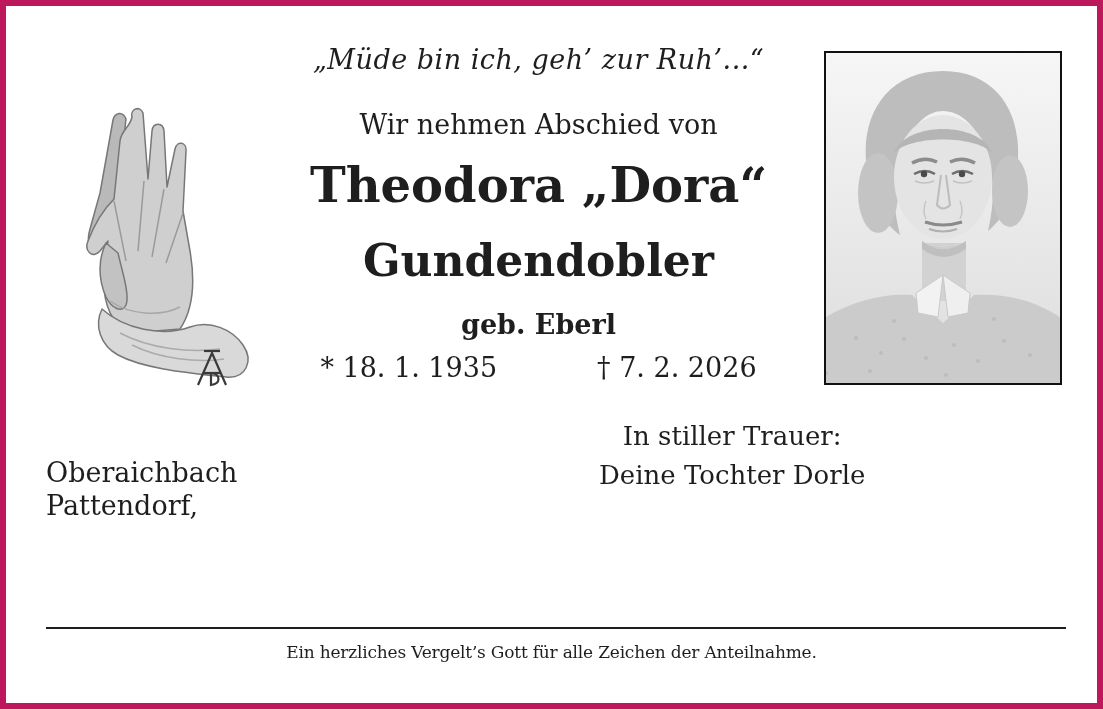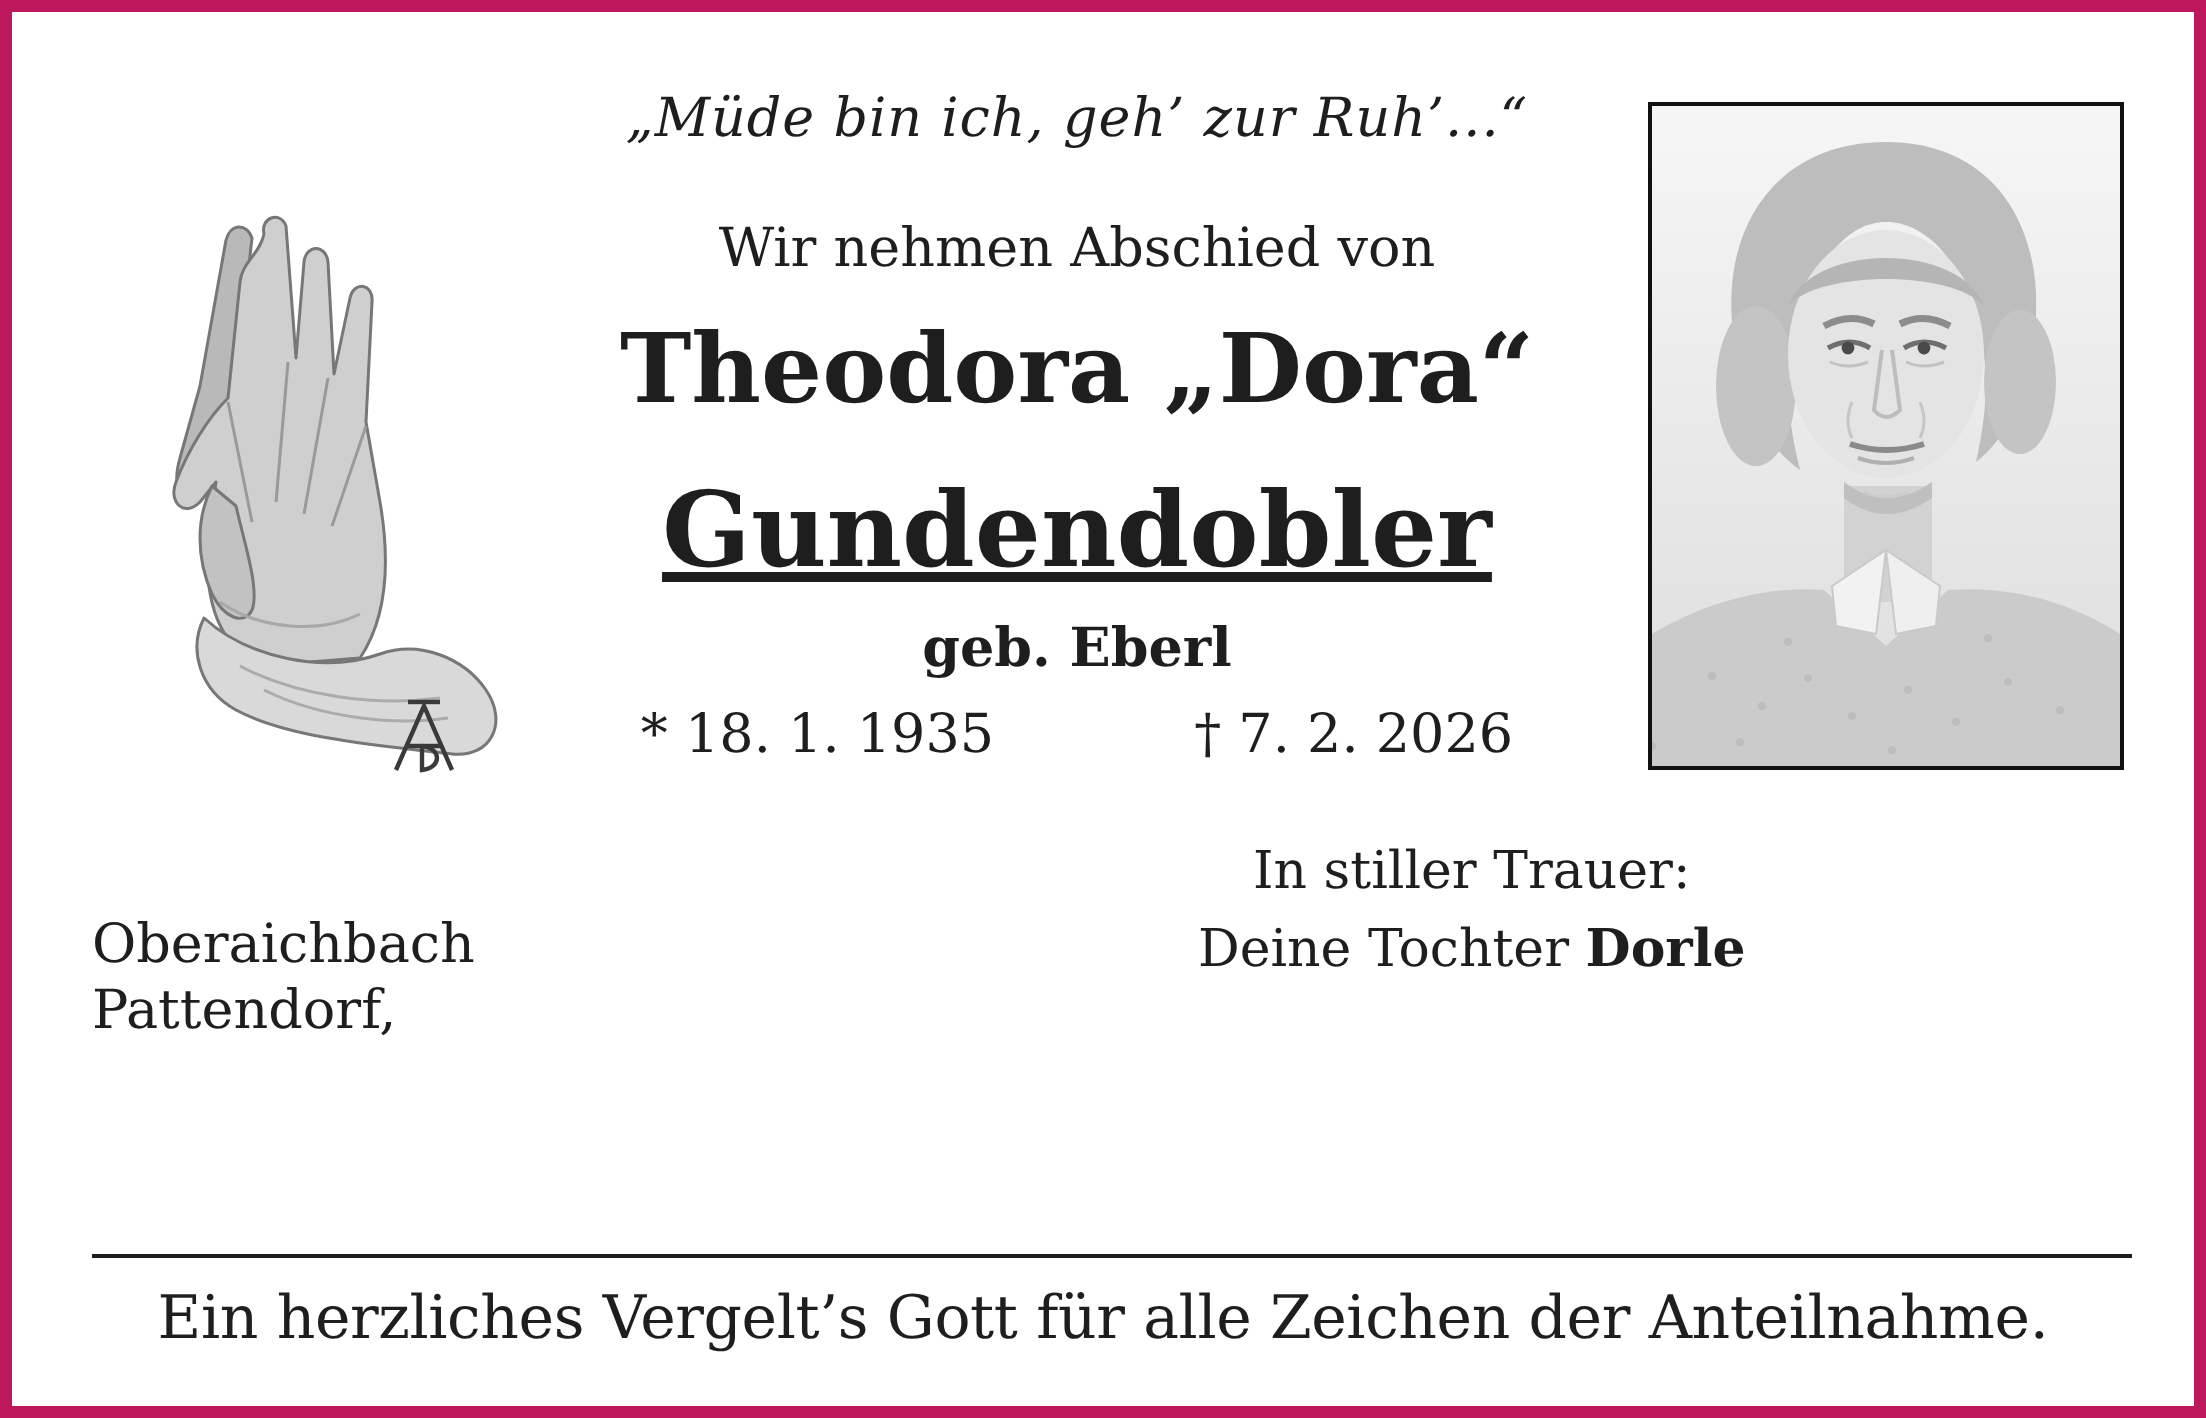--- a/index.html
+++ b/index.html
@@ -12,36 +12,36 @@
     font-family:"DejaVu Serif", serif;
     color:#1e1e1e;
     overflow:hidden;
   }
   .abs{position:absolute;}
   
   .center-col{left:270px;width:525px;text-align:center;}
   .quote{top:38px;font-size:27px;font-style:italic;letter-spacing:.5px;}
   .intro{top:103px;font-size:27px;}
   .name1{top:153px;font-size:48px;font-weight:bold;line-height:1.1;}
-  .name2{top:231px;font-size:52px;font-weight:bold;line-height:1.1;text-decoration:underline;}
+  .name2{top:231px;font-size:44px;font-weight:bold;line-height:1.1;}
   .maiden{top:303px;font-size:27px;font-weight:bold;}
   .dates{top:346px;font-size:27px;display:flex;justify-content:center;gap:100px;}
   
   .hands{left:34px;top:95px;width:230px;height:295px;}
   .photo-frame{left:818px;top:45px;width:234px;height:330px;border:2px solid #111;box-sizing:content-box;}
   .photo-frame svg{display:block;}
   
   .places{left:40px;top:450px;font-size:27px;line-height:33px;text-align:left;}
   .trauer{left:593px;top:414px;font-size:26px;line-height:32px;text-align:left;}
   .trauer-header{margin-bottom:7px;text-align:center;}
   
   .funeral{left:0;width:100%;top:545px;font-size:27px;line-height:32px;text-align:center;letter-spacing:-0.2px;}
   .sep{left:40px;width:1020px;top:621px;border-top:2px solid #1e1e1e;height:0;}
-  .thanks{left:0;width:100%;top:636px;font-size:30px;text-align:center;letter-spacing:-0.2px;}
-  b{font-weight:bold;}
+  .thanks{left:0;width:100%;top:636px;font-size:17px;text-align:center;letter-spacing:-0.2px;}
+  b{font-weight:normal;}
 </style>
 </head>
 <body>
 
 <div class="sheet">
 
   <div class="abs hands">
     <svg width="230" height="295" viewBox="0 0 230 295" xmlns="http://www.w3.org/2000/svg">
       <g stroke="#777" stroke-width="1.5" stroke-linejoin="round">
         <path d="M86,18 C83,10 75,11 73,19 L60,92 L50,128 C46,142 50,150 57,146 L73,134 Z" fill="#b9b9b9"></path>

